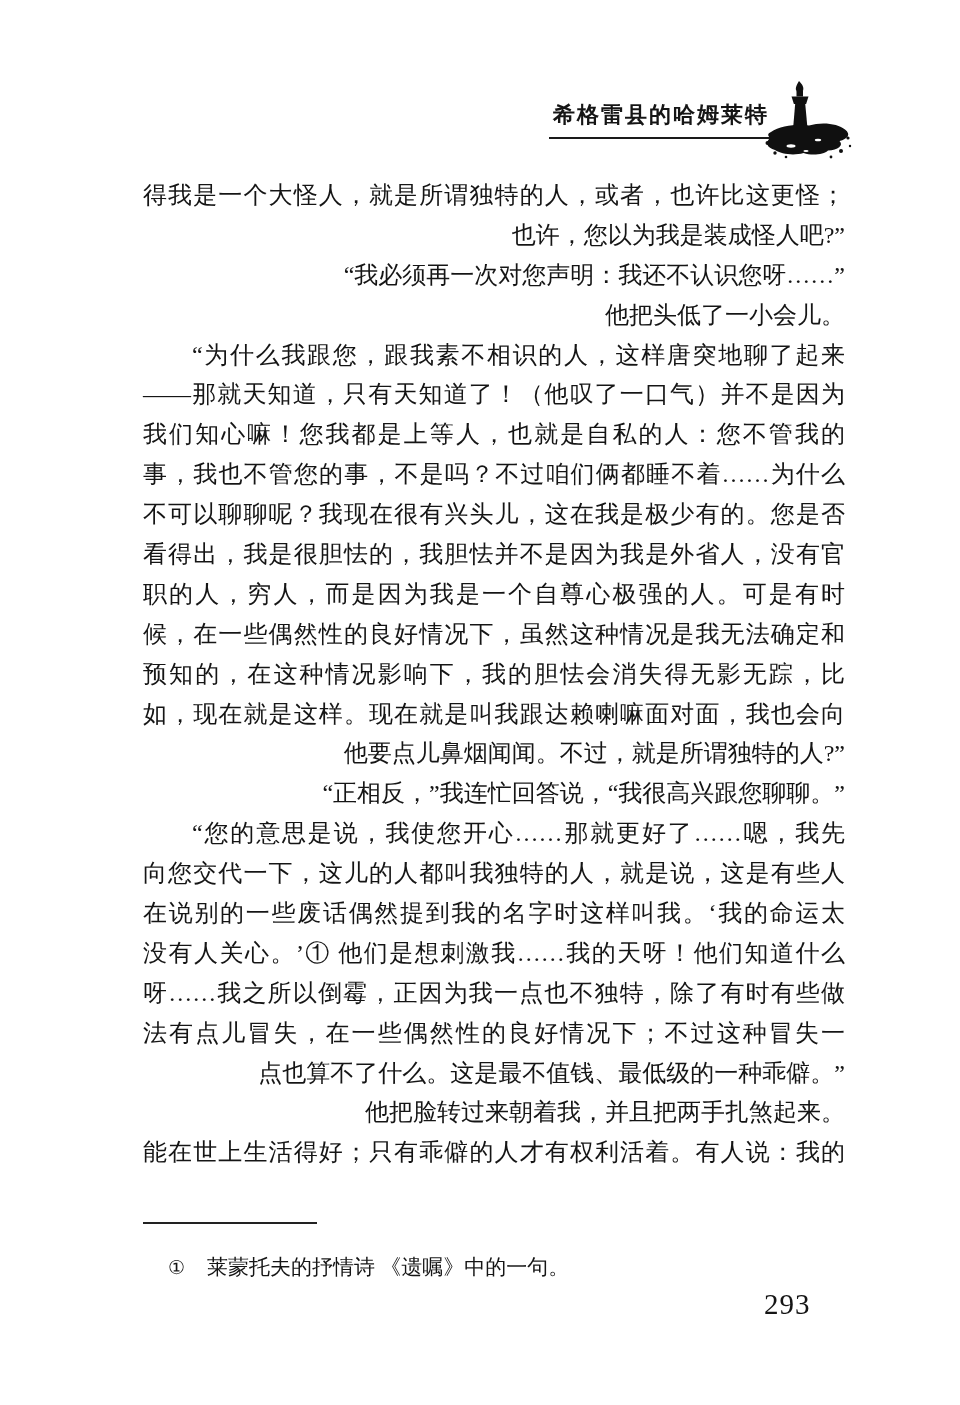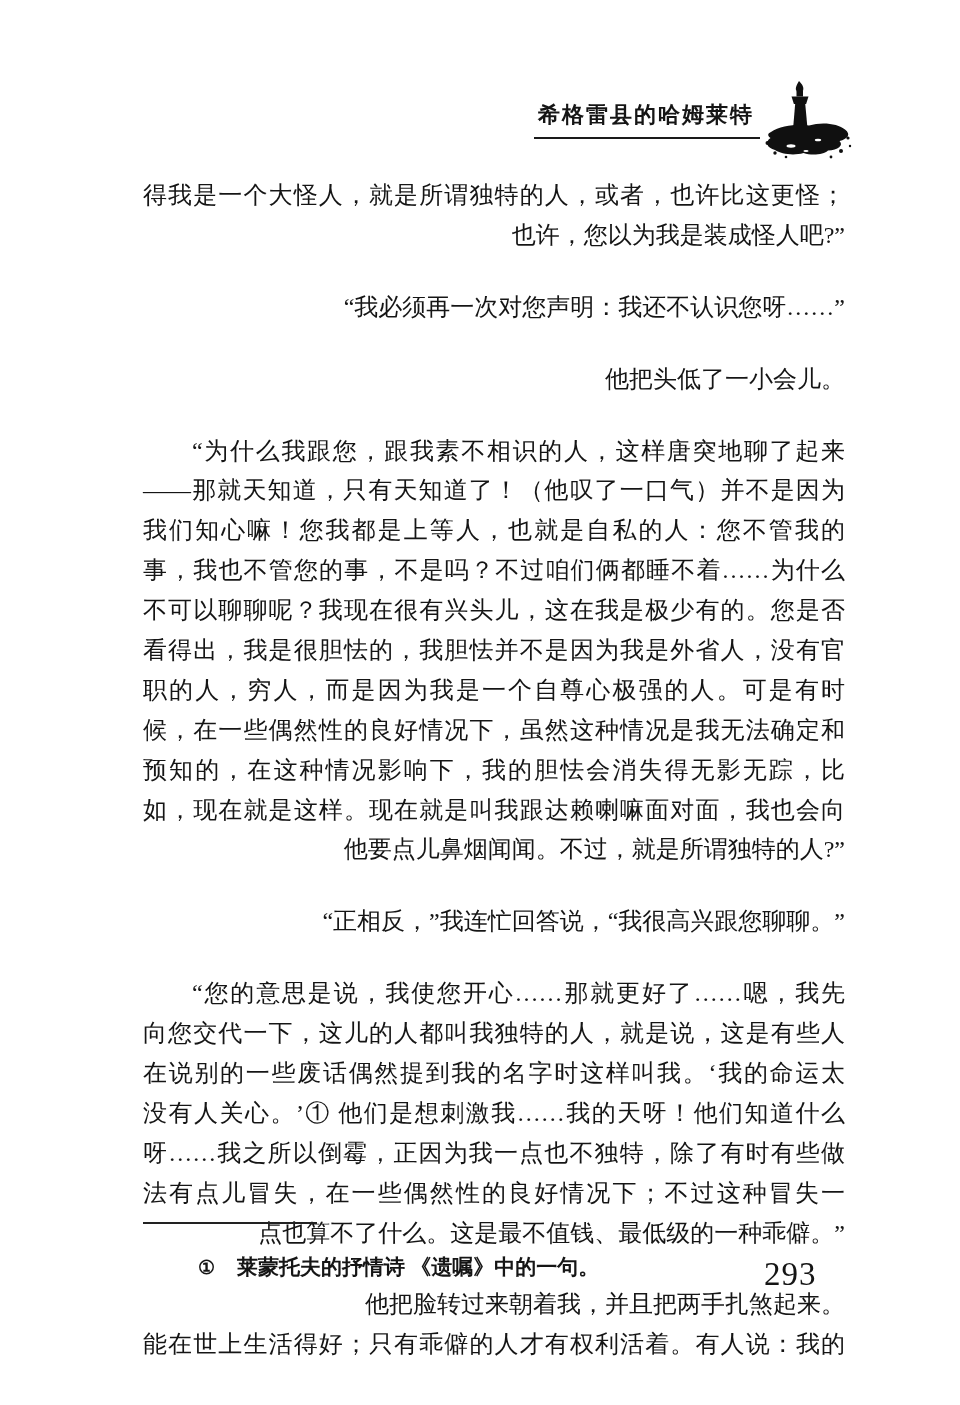--- a/index.html
+++ b/index.html
@@ -8,21 +8,21 @@
     width:960px;height:1405px;
     margin:0 auto;
     background:#ffffff;
     font-family:"Liberation Serif","DejaVu Serif",serif;
     color:#151515;
     overflow:hidden;
   }
   
   .running-title{
     position:absolute;
-    top:100px;left:534px;
+    top:100px;left:549px;
     font-size:22px;
     font-weight:700;
     letter-spacing:2px;
     padding:0 6px 7px 4px;
     border-bottom:2px solid #1a1a1a;
     white-space:nowrap;
   }
   .ornament{
     position:absolute;
     top:80px;left:762px;
@@ -41,46 +41,45 @@
     height:39.9px;
     overflow:visible;
     text-align:right;
   }
   .line.full{
     text-align:justify;
     text-align-last:justify;
   }
   .line.indent{
     text-indent:49px;
-    margin-top:32px;
   }
   
   .footnote-rule{
     position:absolute;
     top:1222px;left:143px;
     width:174px;height:0;
     border-top:2px solid #222;
   }
   .footnote{
     position:absolute;
-    top:1253px;left:198px;
+    top:1253px;left:168px;
     font-size:21px;
-    font-weight:700;
+    font-weight:400;
     white-space:nowrap;
   }
   .footnote .marker{
     display:inline-block;
     margin-right:22px;
     font-size:19px;
   }
   
   .page-number{
     position:absolute;
-    top:1256px;left:764px;
-    font-size:33px;
+    top:1288px;left:764px;
+    font-size:29px;
     letter-spacing:1px;
     font-family:"Liberation Serif","DejaVu Serif",serif;
   }
 </style>
 </head>
 <body>
 
 <div class="page">
 
   <div class="running-title">希格雷县的哈姆莱特</div>

